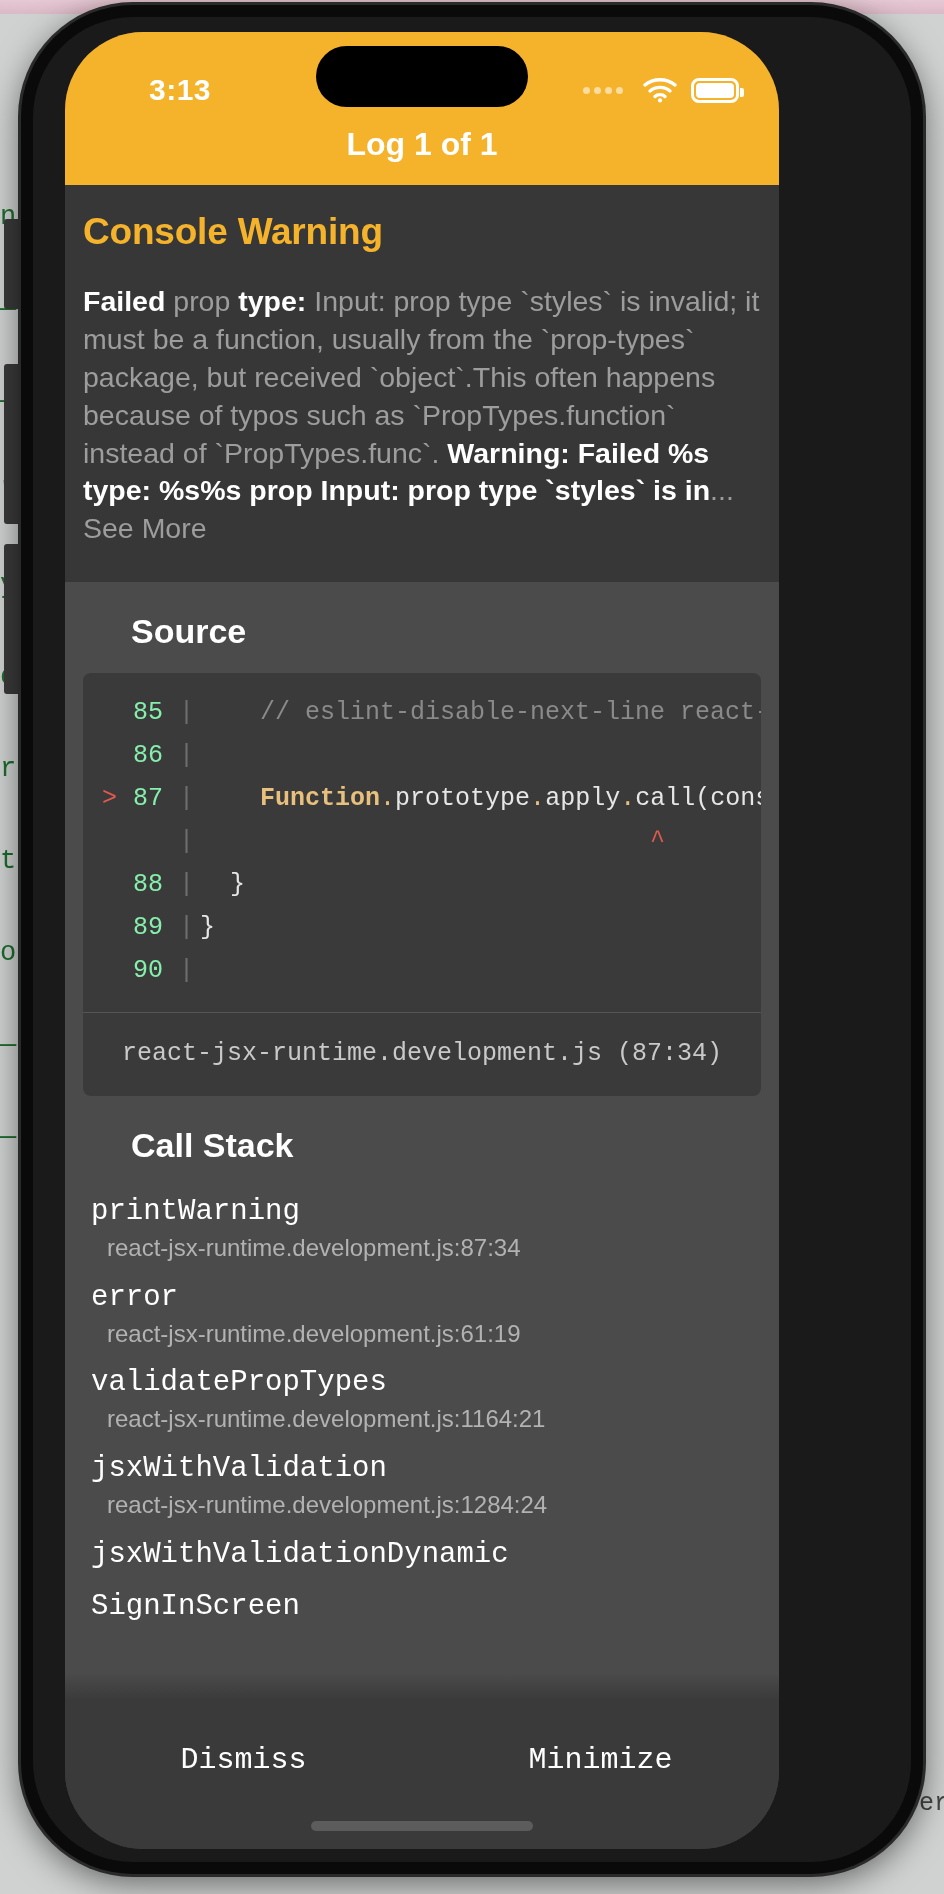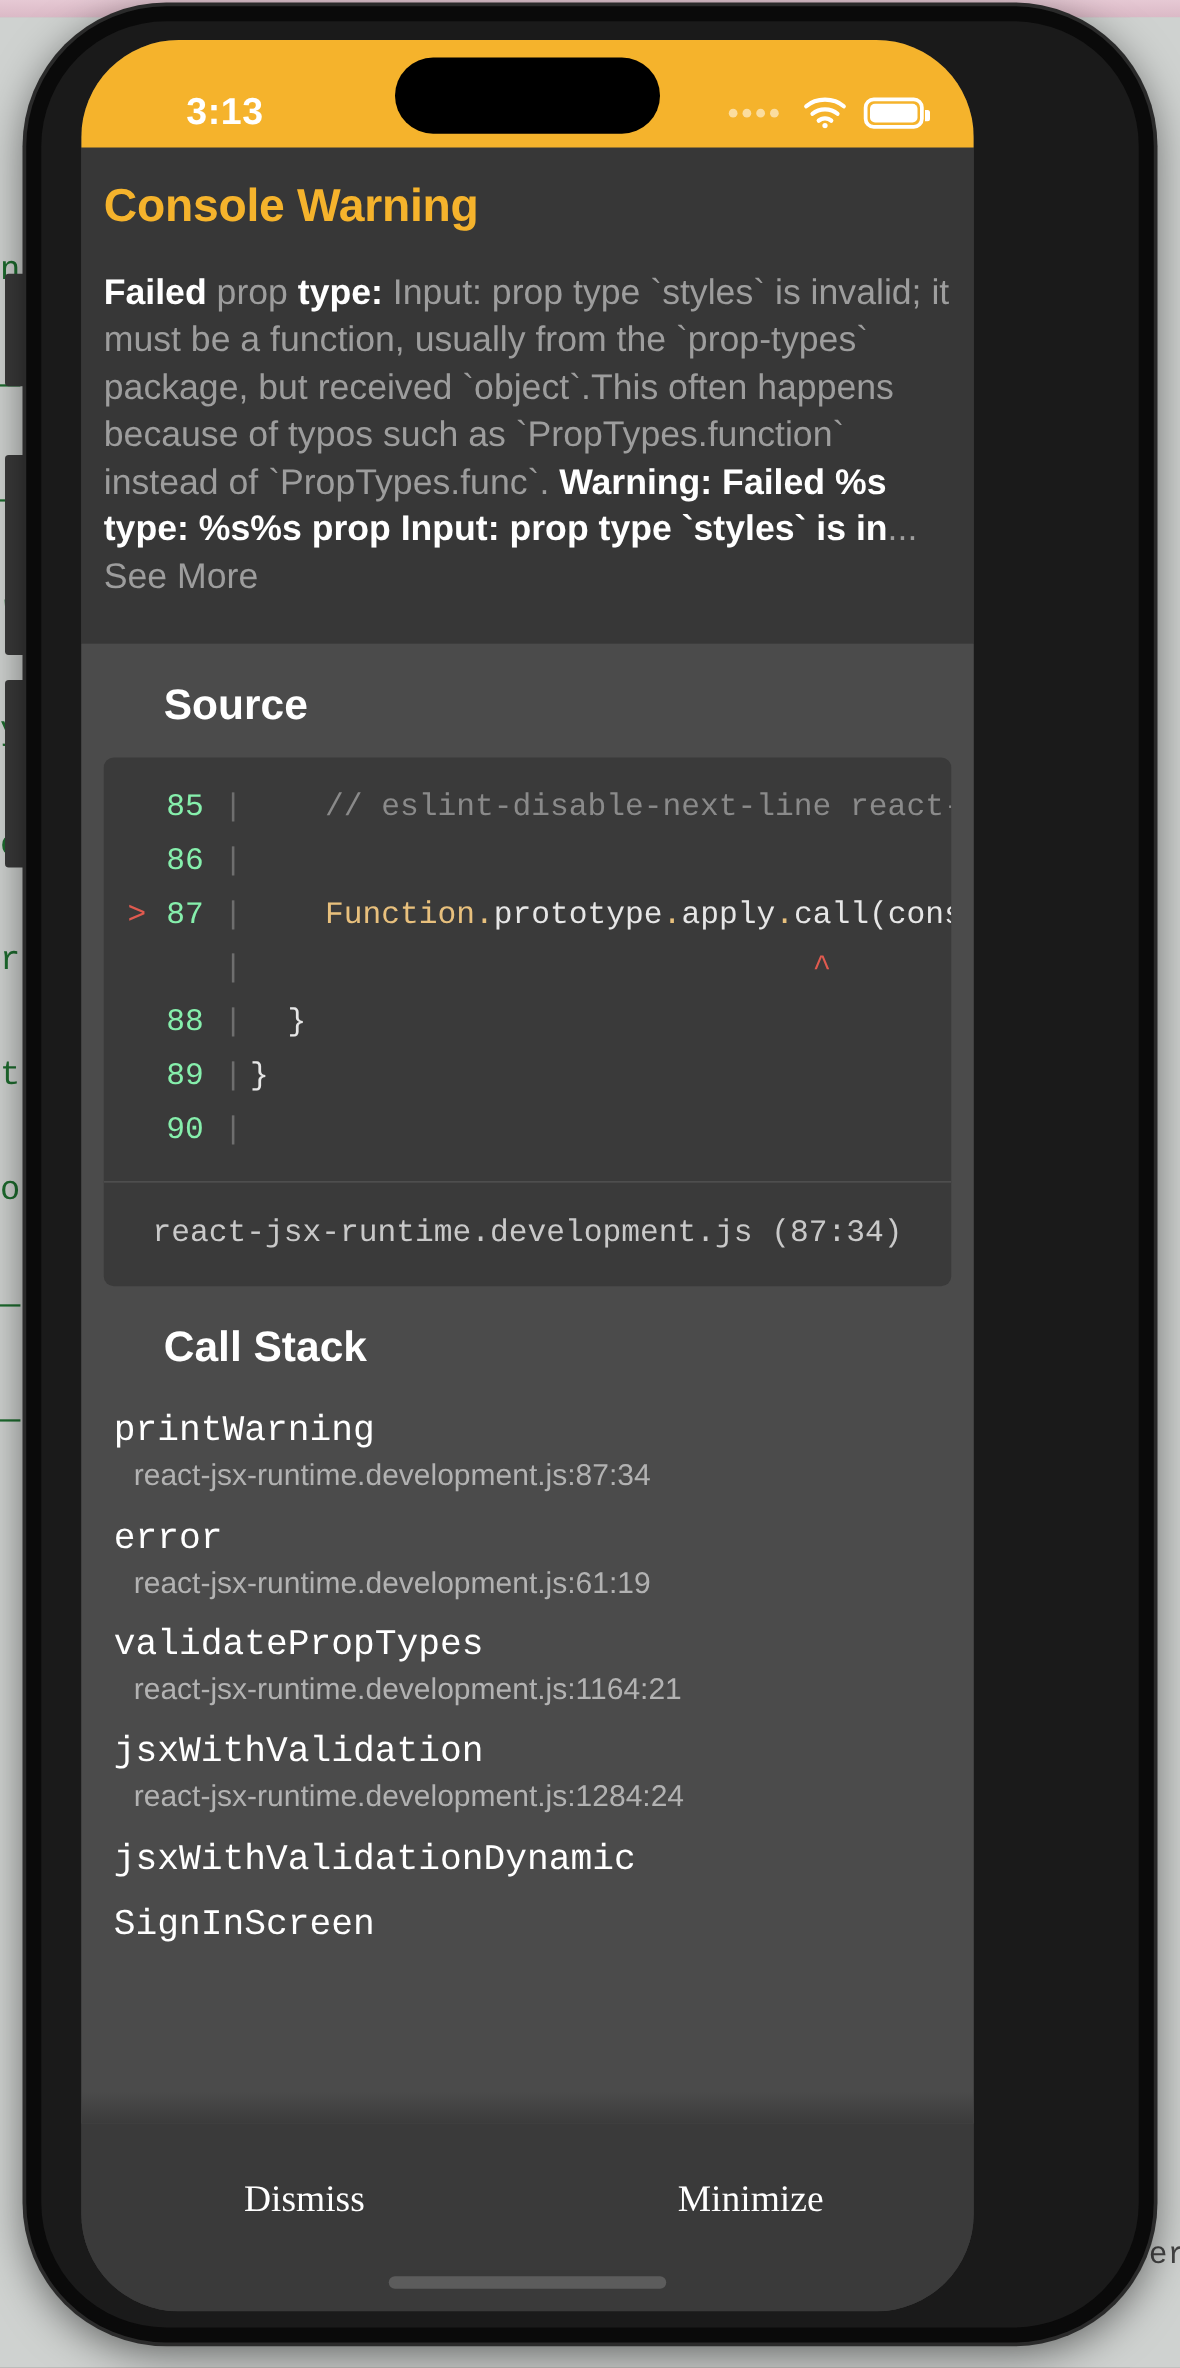--- a/index.html
+++ b/index.html
@@ -177,21 +177,21 @@
   .cl .marker {
     width: 34px; text-align: right; color: #e05a4f; flex: 0 0 auto;
   }
   .cl .lno {
     width: 62px; text-align: right; color: #86efac; flex: 0 0 auto;
     padding-right: 16px;
   }
   .cl .bar { color: #6e6e6e; flex: 0 0 auto; padding-right: 6px; }
   .cl .src { color: #e6e6e6; white-space: pre; }
   .cl .comment { color: #8a8a8a; }
-  .cl .fn { color: #e8c07d; }
+  .cl .fn { color: #e8c07d; font-weight: bold; }
   .cl .dot { color: #e8c07d; }
   .cl .caret { color: #e05a4f; }
   .code-file {
     border-top: 1px solid #555;
     text-align: center;
     font-family: "Liberation Mono", monospace;
     font-size: 25px;
     color: #c9c9c9;
     padding: 26px 0 28px;
   }
@@ -224,21 +224,21 @@
     background: #3a3a3a;
     height: 150px;
     display: flex; align-items: flex-start;
     padding-top: 44px;
     position: relative;
   }
   .bottombar button {
     flex: 1 1 0;
     background: none; border: none;
     color: #ffffff;
-    font-family: Liberation Serif, serif;
+    font-family: Liberation Mono, monospace;
     font-size: 30px;
     cursor: pointer;
   }
   .home-indicator {
     position: absolute;
     left: 50%; transform: translateX(-50%);
     bottom: 18px;
     width: 222px; height: 10px;
     background: #5c5c5c; border-radius: 6px;
   }
@@ -282,20 +282,21 @@
               <path d="M12 19.5 C14.5 17, 19.5 17, 22 19.5" stroke="#fff" stroke-width="3.4" stroke-linecap="round"></path>
               <circle cx="17" cy="23.4" r="2.1" fill="#fff"></circle>
             </svg>
           </span>
           <span class="battery-icon">
               <i></i>
             </span>
         </div>
       </div>
       <div class="dynamic-island"></div>
+      <div class="log-title">Log 1 of 1</div>
     </div>
 
     <div class="warn-block">
       <div class="warn-title">Console Warning</div>
       <div class="warn-body" id="warnbody"><span class="hl">Failed </span><span class="">prop </span><span class="hl">type: </span><span class="">Input: prop type `styles` is invalid; it must be a function, usually from the `prop-types` package, but received `object`.This often happens because of typos such as `PropTypes.function` instead of `PropTypes.func`.</span><span class="hl">
 Warning: Failed %s type: %s%s prop Input: prop type `styles` is in</span><span class="">...</span><span class="see-more"> See More</span></div>
     </div>
 
     <div class="scroll-area">
 

